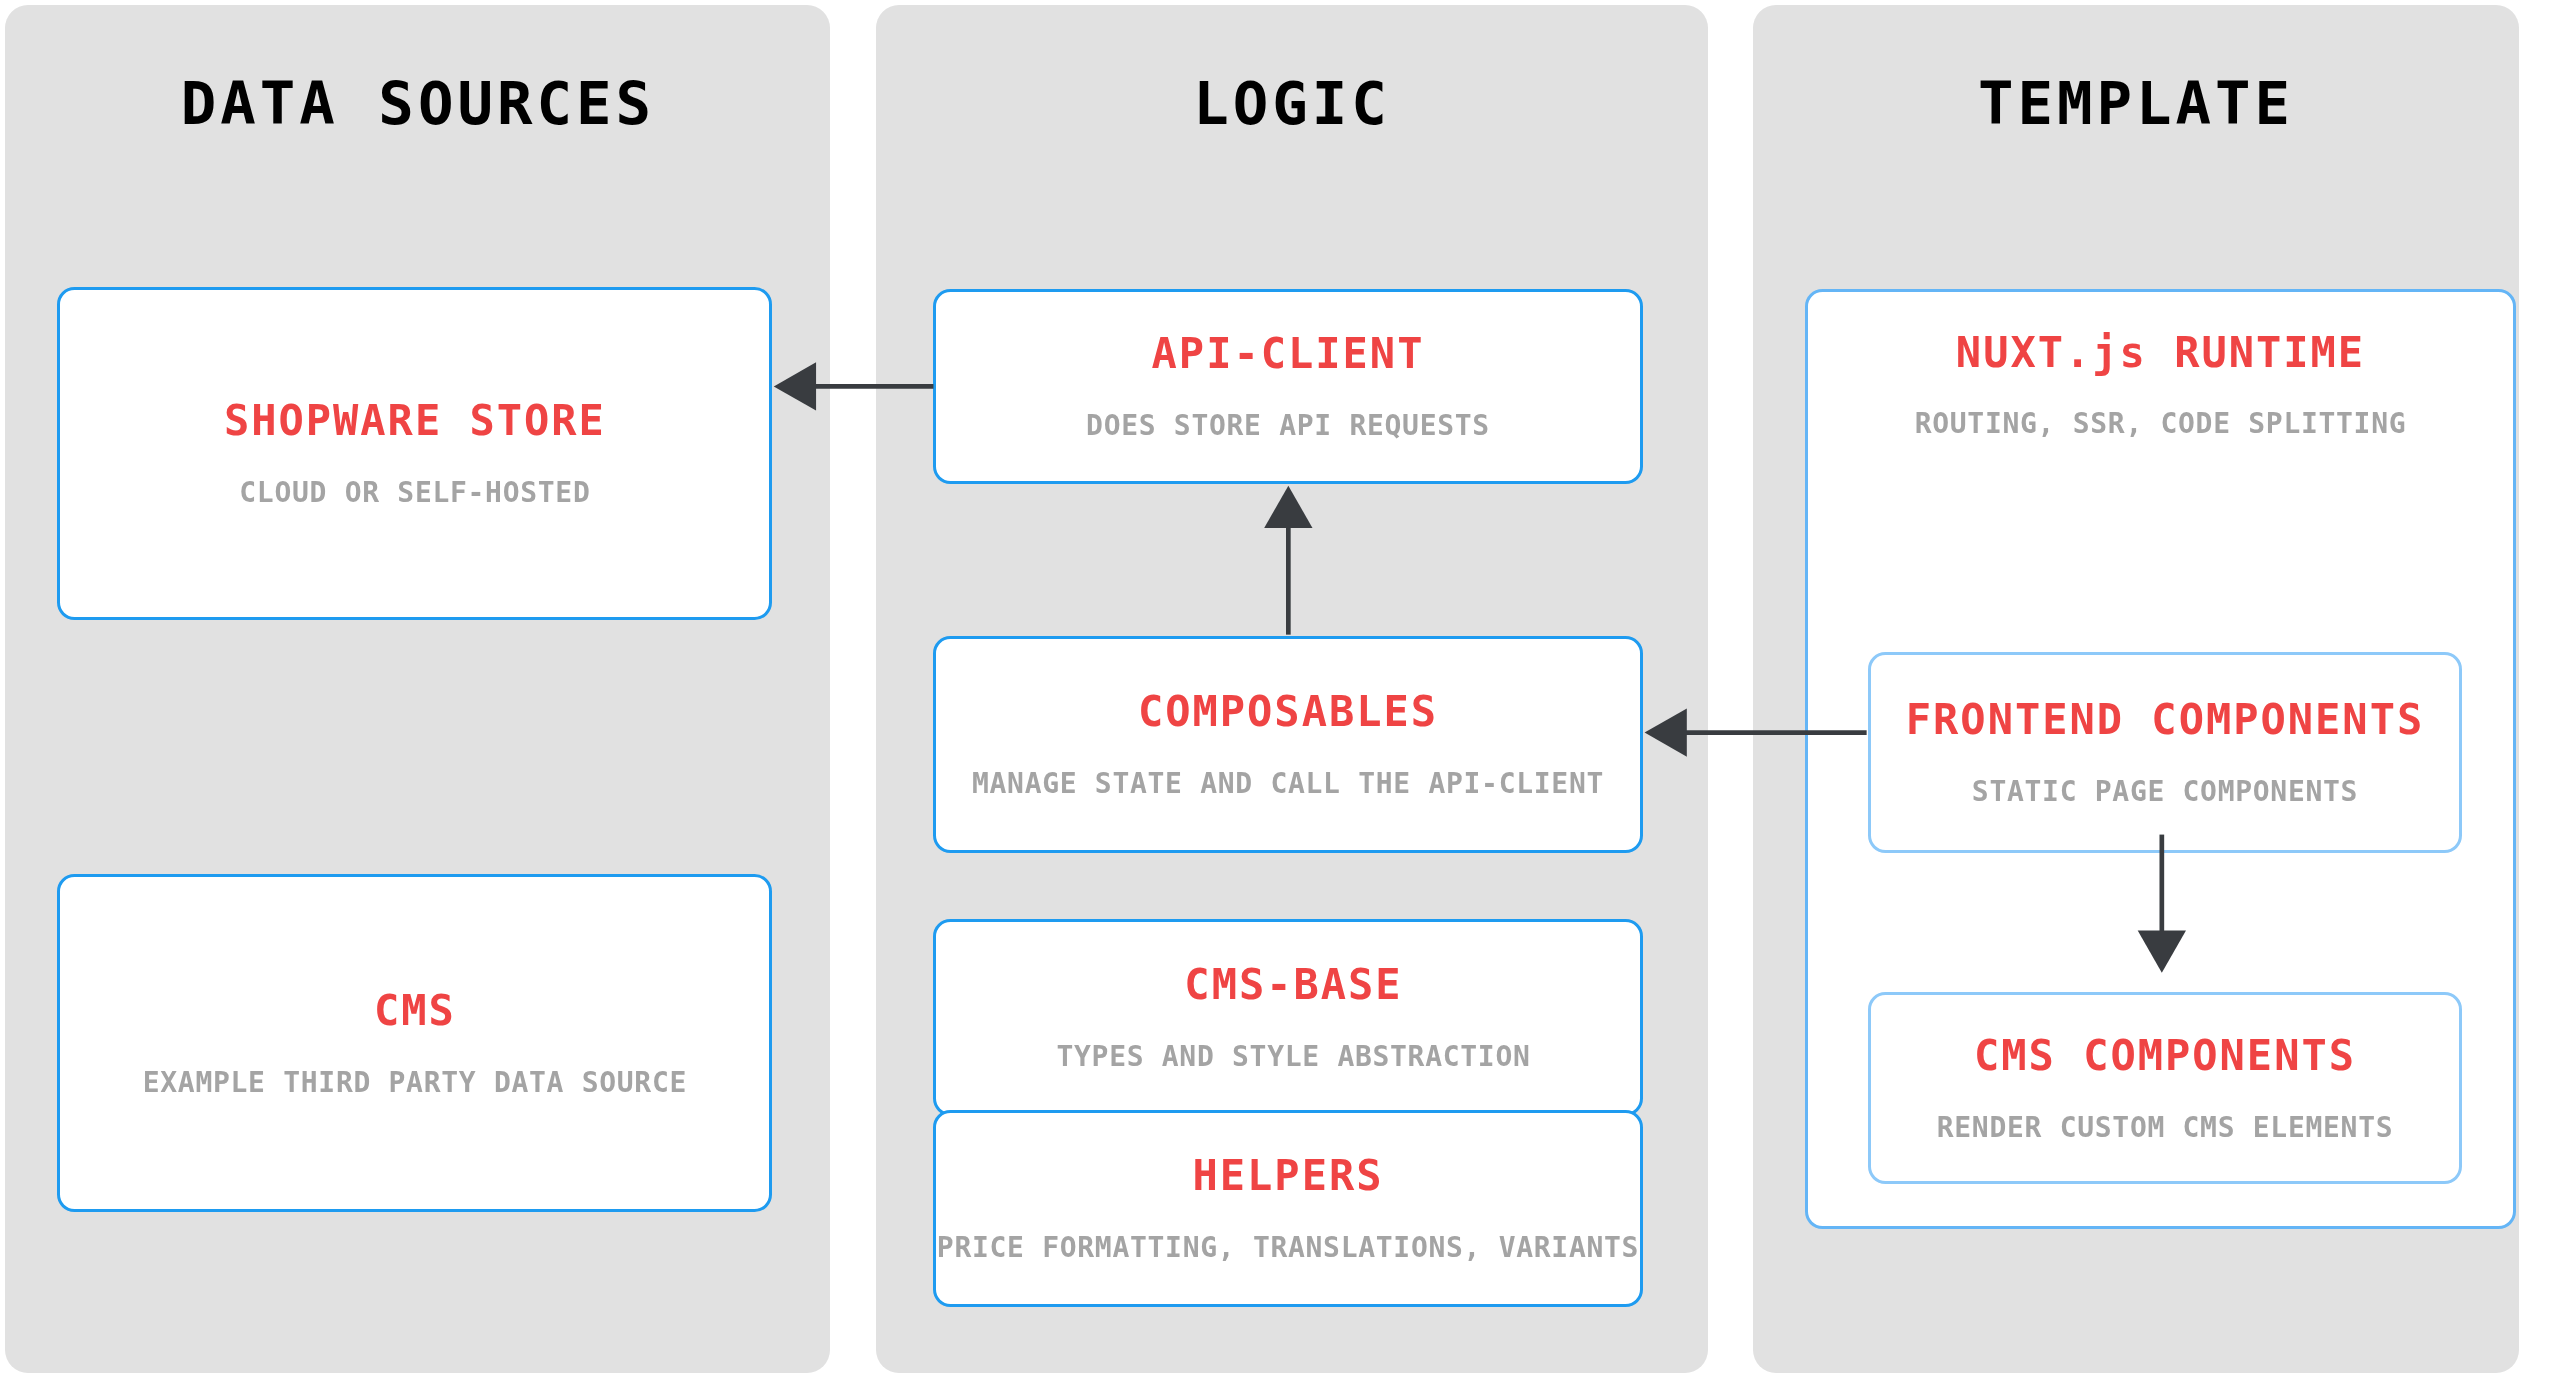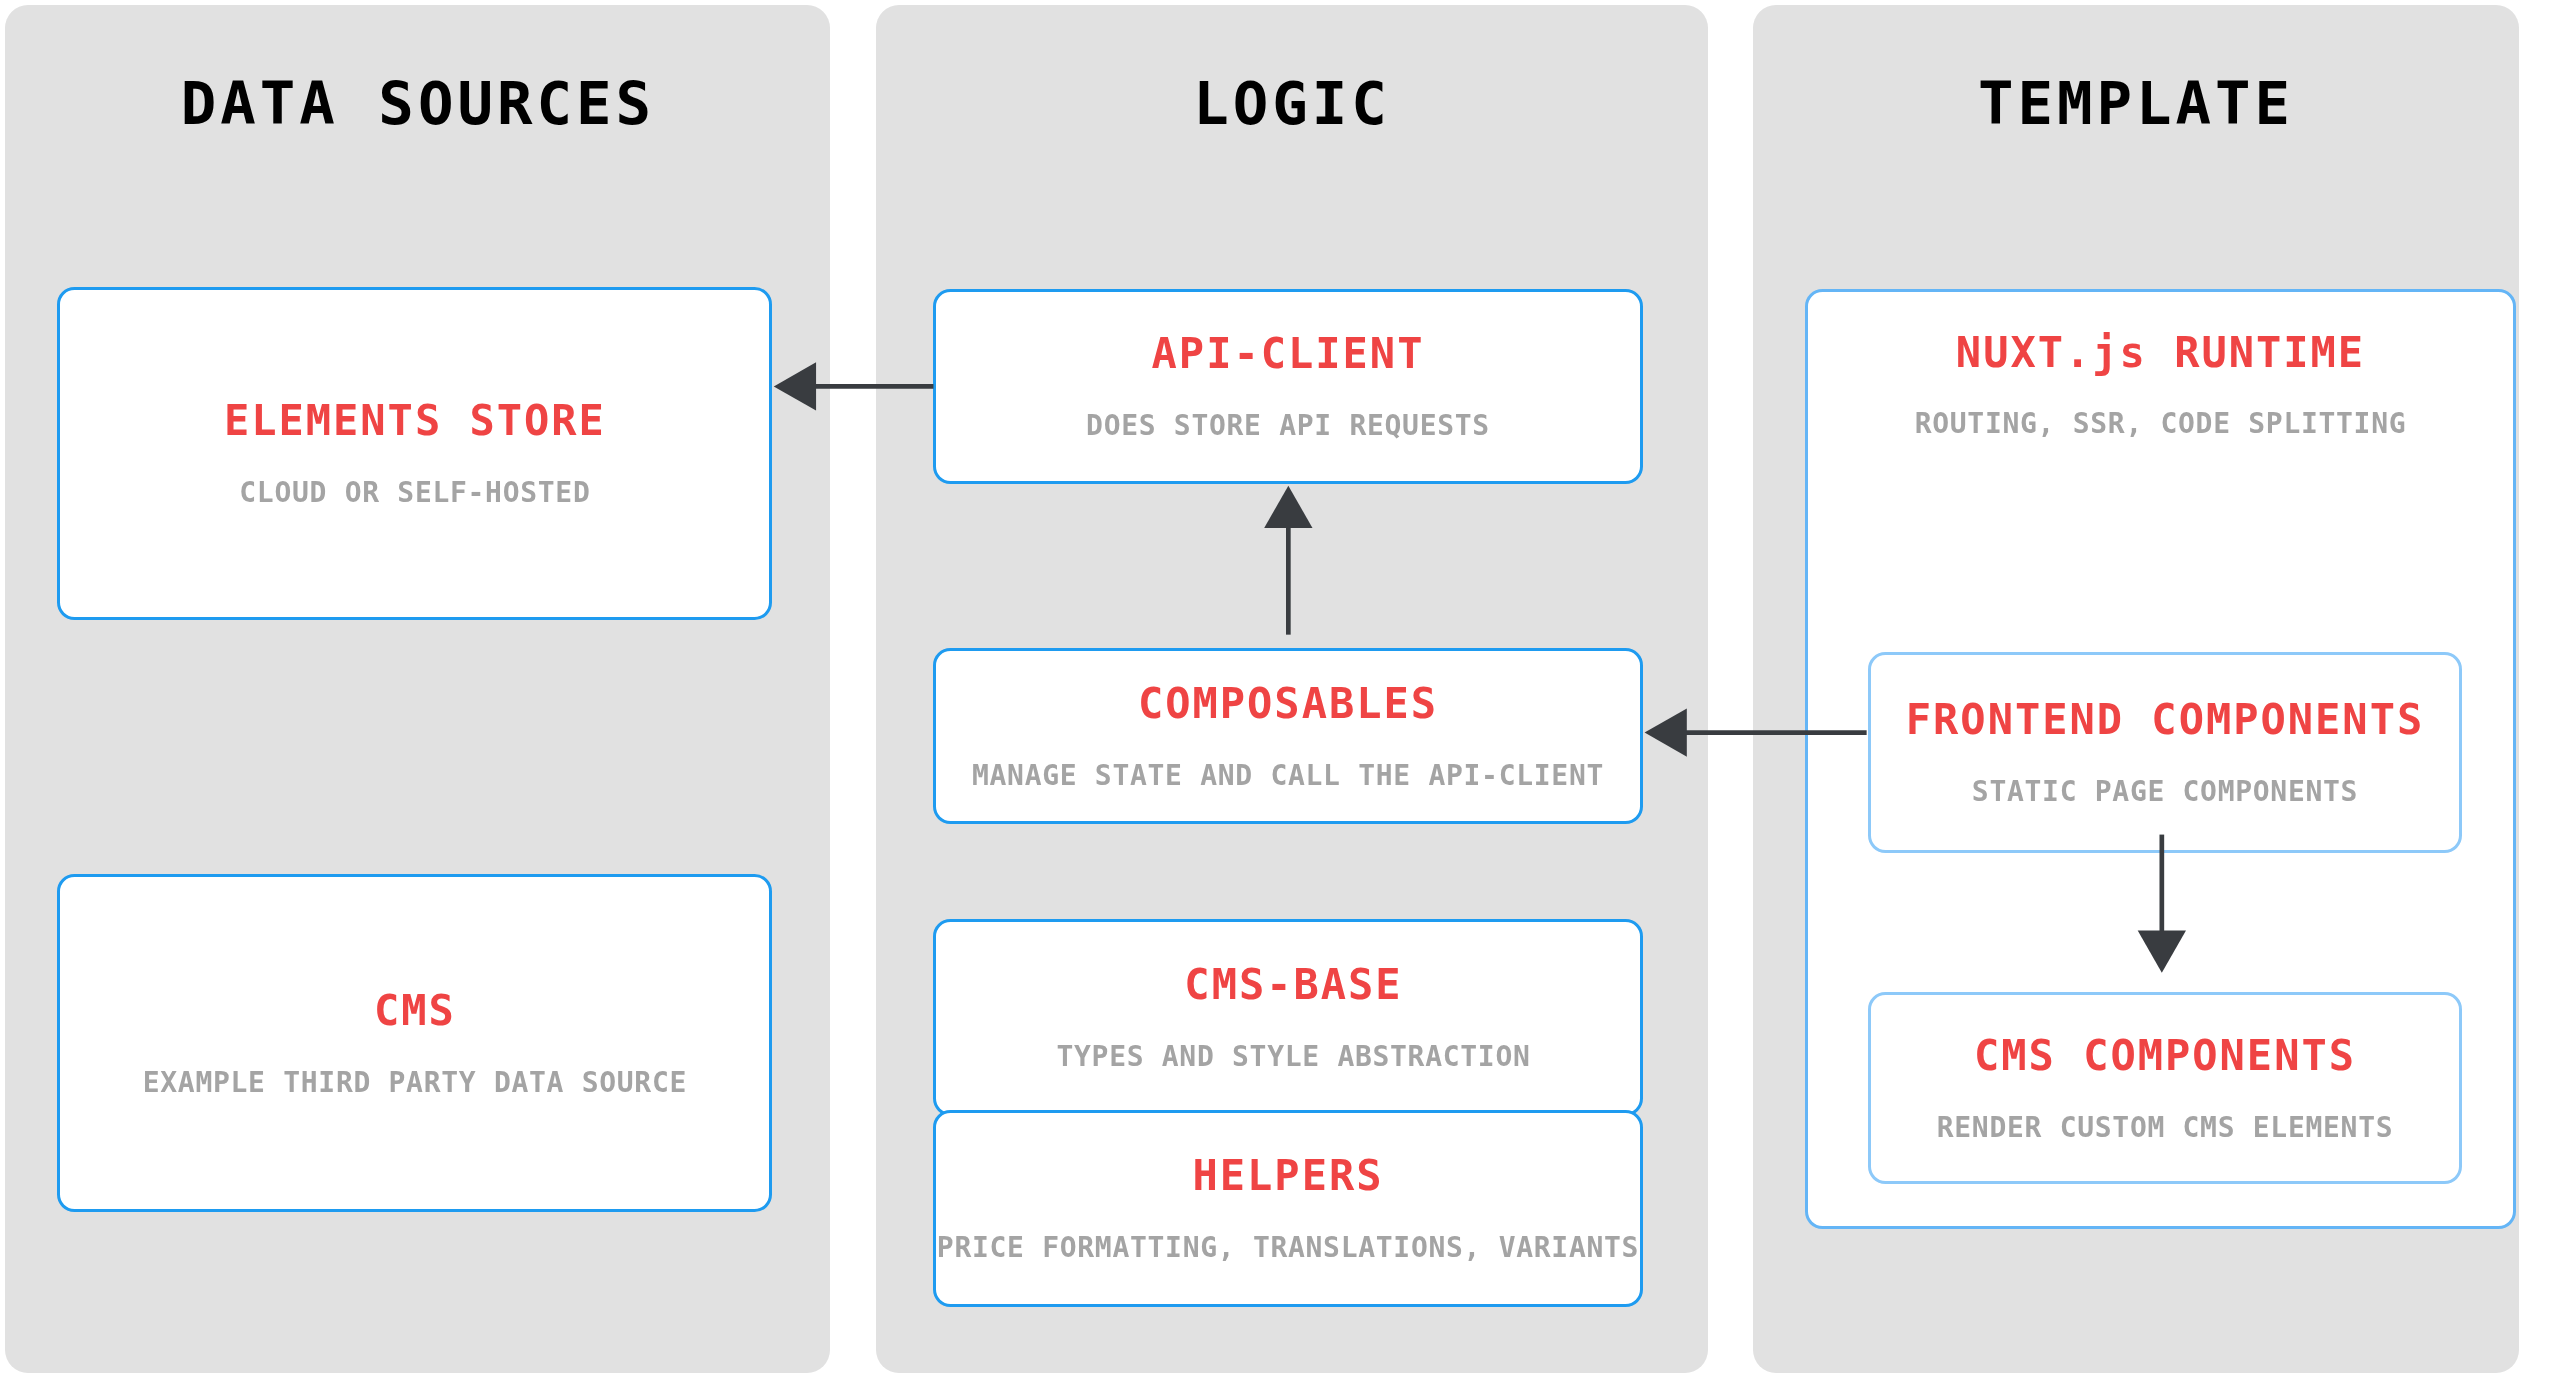--- a/index.html
+++ b/index.html
@@ -65,21 +65,21 @@
     font-weight: bold;
     letter-spacing: 0.7px;
     color: #a4a4a4;
     white-space: nowrap;
   }
   
   .box-shopware { left: 52px; top: 282px;  width: 715px; height: 333px; }
   .box-cms      { left: 52px; top: 869px; width: 715px; height: 338px; }
   
   .box-api         { left: 57px; top: 284px;  width: 710px; height: 195px; }
-  .box-composables { left: 57px; top: 631px;  width: 710px; height: 176px; margin-top: 12px; }
+  .box-composables { left: 57px; top: 631px;  width: 710px; height: 217px; }
   .box-cmsbase     { left: 57px; top: 914px; width: 710px; height: 197px; padding-left: 11px; }
   .box-helpers     { left: 57px; top: 1105px; width: 710px; height: 197px; }
   
   .box-nuxt {
     left: 52px; top: 284px; width: 711px; height: 940px;
     border-color: #64b5f6;
     justify-content: flex-start;
     padding-top: 40px;
     gap: 36px;
   }
@@ -102,21 +102,21 @@
 </style>
 </head>
 <body>
 
 <div id="stage">
 
   <div class="panel panel-1">
     <div class="panel-title">DATA SOURCES</div>
 
     <div class="node box-shopware">
-      <div class="node-title">ELEMENTS STORE</div>
+      <div class="node-title">SHOPWARE STORE</div>
       <div class="node-subtitle">CLOUD OR SELF-HOSTED</div>
     </div>
 
     <div class="node box-cms">
       <div class="node-title">CMS</div>
       <div class="node-subtitle">EXAMPLE THIRD PARTY DATA SOURCE</div>
     </div>
   </div>
 
   <div class="panel panel-2">

